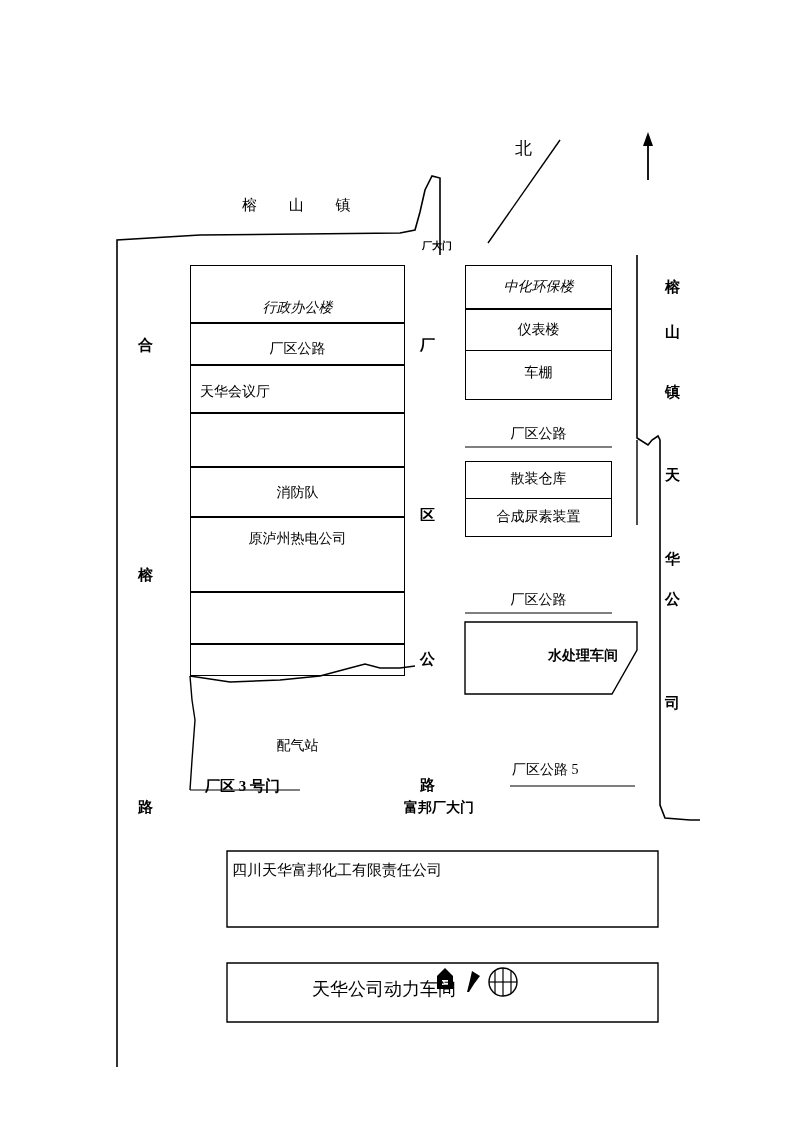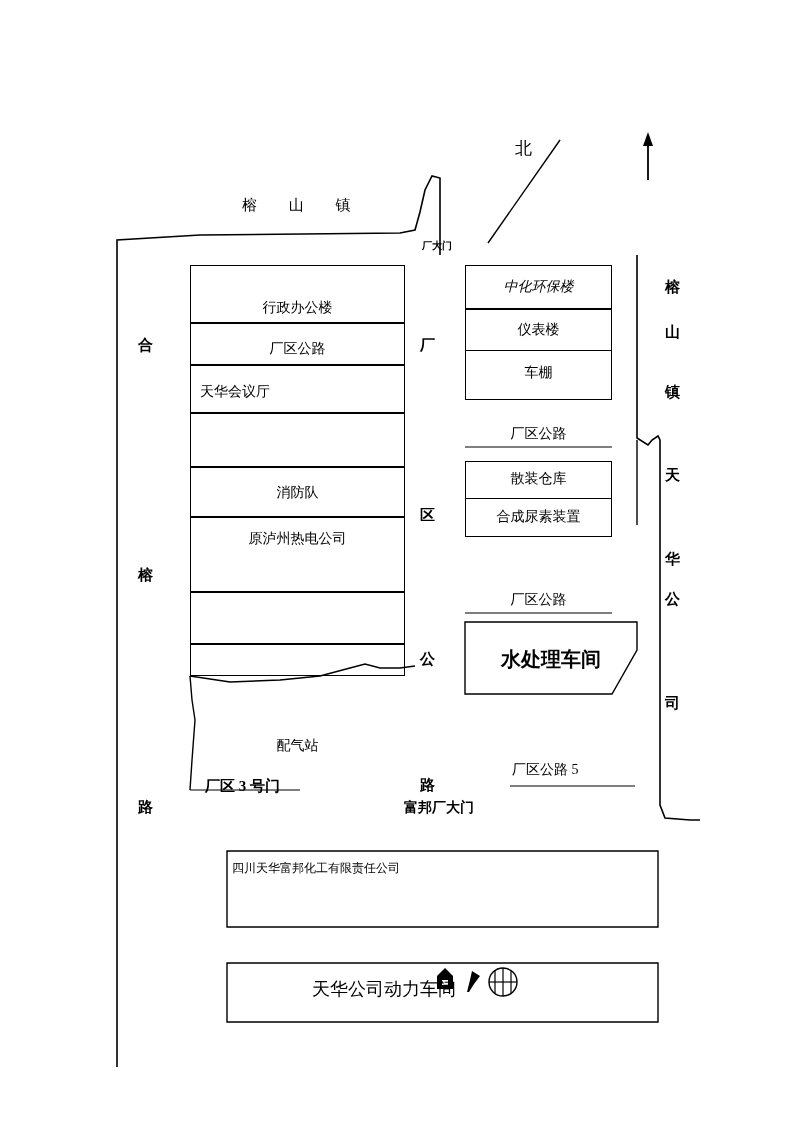--- a/index.html
+++ b/index.html
@@ -150,21 +150,21 @@
     <span>华</span>
   </div>
   <div class="vert" style="left:665px; top:592px;">
     <span>公</span>
   </div>
   <div class="vert" style="left:665px; top:696px;">
     <span>司</span>
   </div>
 
   <div class="box" style="left:190px; top:265px; width:215px; height:58px;"></div>
-  <div class="lbl center" style="left:190px; top:300px; width:215px;">行政办公楼</div>
+  <div class="lbl center" style="left:190px; top:300px; width:215px;font-style:italic;">行政办公楼</div>
 
   <div class="box" style="left:190px; top:323px; width:215px; height:42px;"></div>
   <div class="lbl center" style="left:190px; top:341px; width:215px;">厂区公路</div>
 
   <div class="box" style="left:190px; top:365px; width:215px; height:48px;"></div>
   <div class="lbl" style="left:200px; top:384px;">天华会议厅</div>
 
   <div class="box" style="left:190px; top:413px; width:215px; height:54px;"></div>
 
   <div class="box" style="left:190px; top:467px; width:215px; height:50px;"></div>
@@ -189,20 +189,20 @@
 
   <div class="lbl center" style="left:465px; top:426px; width:147px;">厂区公路</div>
 
   <div class="box" style="left:465px; top:461px; width:147px; height:76px;"></div>
   <div class="box" style="left:465px; top:461px; width:147px; height:38px;"></div>
   <div class="lbl center" style="left:465px; top:471px; width:147px;">散装仓库</div>
   <div class="lbl center" style="left:465px; top:509px; width:147px;">合成尿素装置</div>
 
   <div class="lbl center" style="left:465px; top:592px; width:147px;">厂区公路</div>
 
-  <div class="lbl center bold" style="left:465px; top:648px; width:172px; font-size:20px;">水处理车间</div>
+  <div class="lbl center bold" style="left:465px; top:648px; width:172px; font-size:14px;padding-left:32px;">水处理车间</div>
 
   <div class="lbl" style="left:512px; top:762px;">厂区公路 5</div>
 
-  <div class="lbl" style="left:232px; top:862px; font-size:12px;">四川天华富邦化工有限责任公司</div>
+  <div class="lbl" style="left:232px; top:862px; font-size:15px;">四川天华富邦化工有限责任公司</div>
   <div class="lbl" style="left:312px; top:980px; font-size:18px;">天华公司动力车间</div>
 
 </div>
 
 </body></html>

